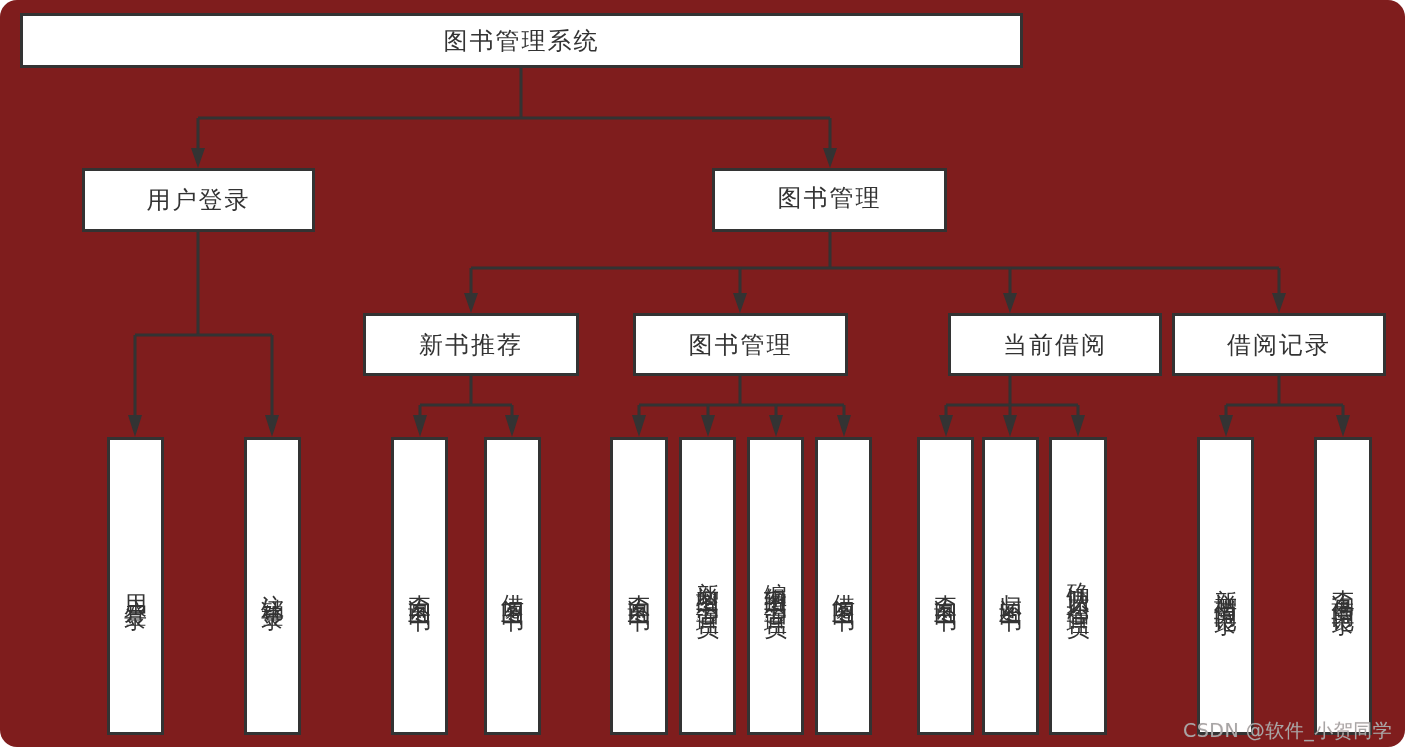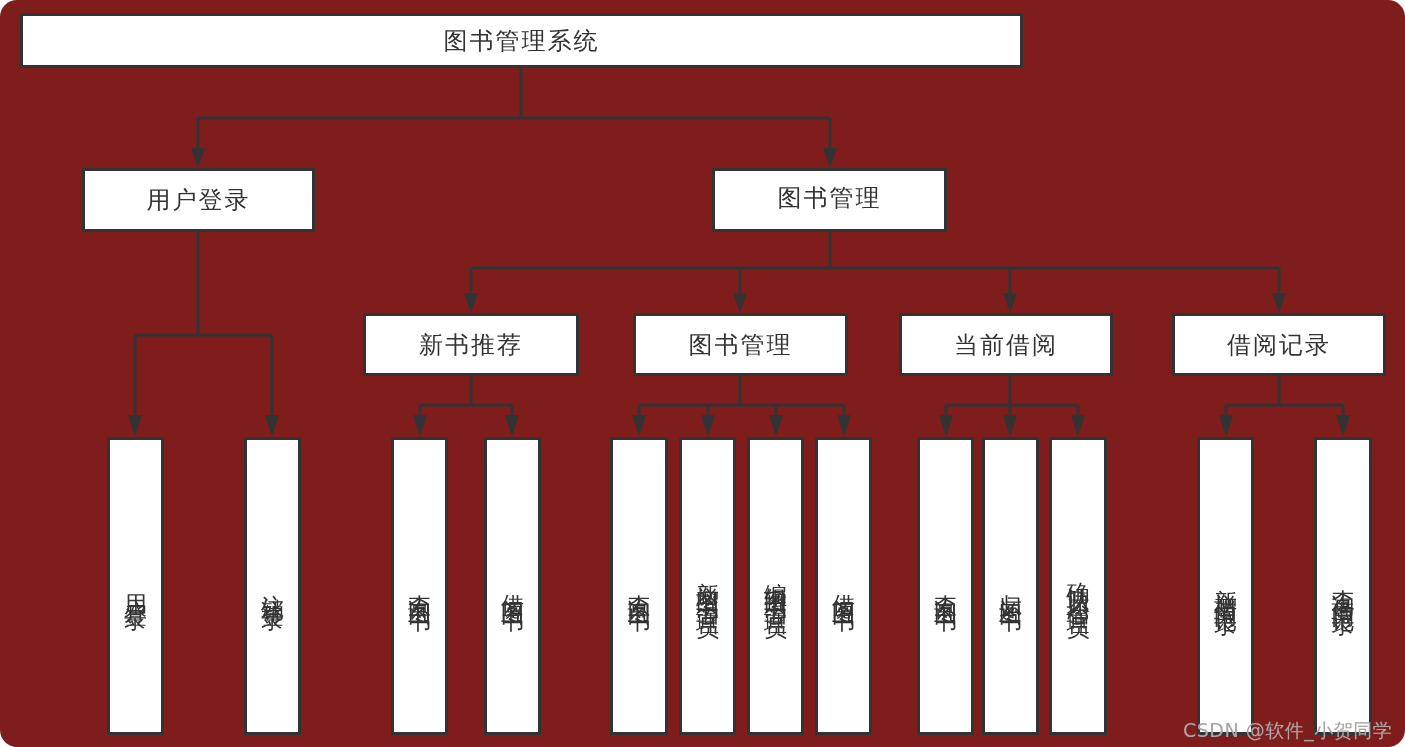--- a/index.html
+++ b/index.html
@@ -94,21 +94,21 @@
     </g>
   </svg>
 
   <div class="node h-node" style="left:20px;top:13px;width:1003px;height:55px;">图书管理系统</div>
 
   <div class="node h-node" style="left:82px;top:168px;width:233px;height:64px;">用户登录</div>
   <div class="node h-node" style="left:712px;top:168px;width:235px;height:64px;font-family:Liberation Mono, monospace;">图书管理</div>
 
   <div class="node h-node" style="left:363px;top:313px;width:216px;height:63px;">新书推荐</div>
   <div class="node h-node" style="left:633px;top:313px;width:215px;height:63px;">图书管理</div>
-  <div class="node h-node" style="left:899px;top:313px;width:214px;height:63px;">当前借阅</div>
+  <div class="node h-node" style="left:948px;top:313px;width:214px;height:63px;">当前借阅</div>
   <div class="node h-node" style="left:1172px;top:313px;width:214px;height:63px;text-align:right;">借阅记录</div>
 
   <div class="node v-node" style="left:107px;top:437px;width:57px;height:298px;">用户登录</div>
   <div class="node v-node" style="left:244px;top:437px;width:57px;height:298px;">注销登录</div>
 
   <div class="node v-node" style="left:391px;top:437px;width:57px;height:298px;">查询图书</div>
   <div class="node v-node" style="left:484px;top:437px;width:57px;height:298px;">借阅图书</div>
 
   <div class="node v-node" style="left:610px;top:437px;width:58px;height:298px;">查询图书</div>
   <div class="node v-node" style="left:679px;top:437px;width:57px;height:298px;">新增图书（管理员）</div>

